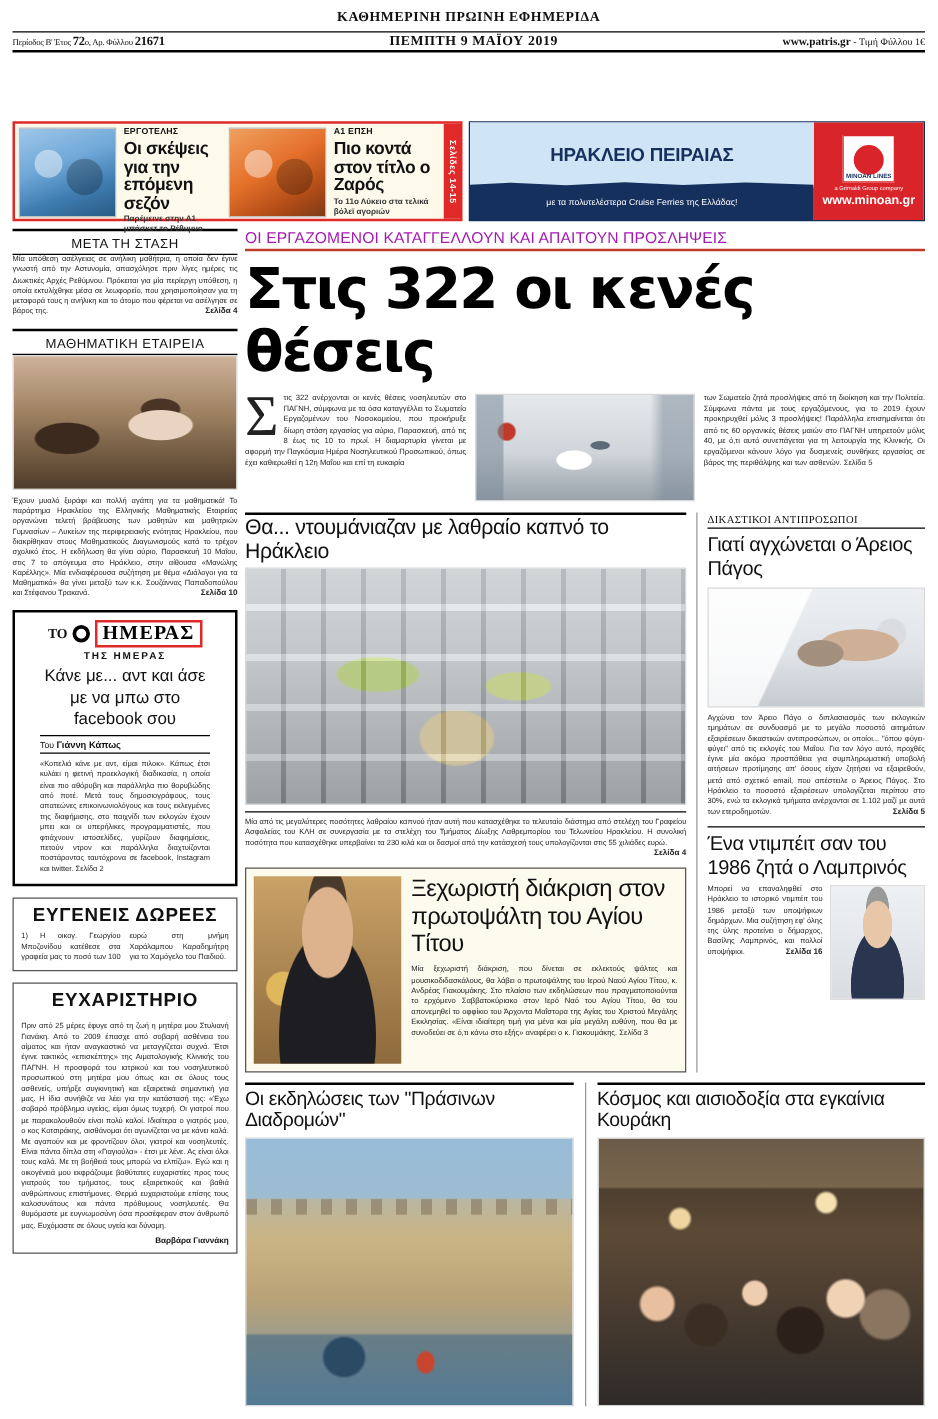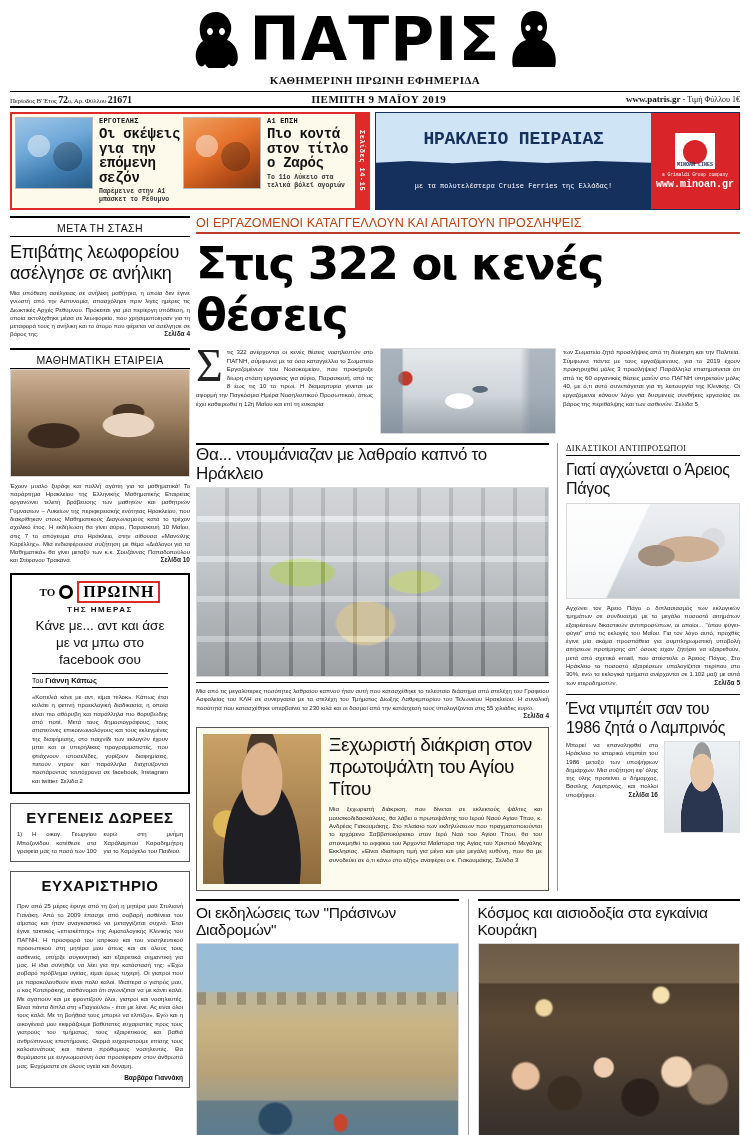--- a/index.html
+++ b/index.html
@@ -44,21 +44,21 @@
     font-family: "Liberation Serif", serif;
     font-size: 8px;
   }
   .info-bar .issue { font-size: 7px; letter-spacing: -0.2px; }
   .info-bar .issue b { font-size: 10px; }
   .info-bar .date { font-size: 11px; font-weight: bold; letter-spacing: 0.5px; }
   .info-bar .web { font-size: 8px; }
   .info-bar .web b { font-size: 9px; }
 
   
-  .ad-strip { display: flex; gap: 5px; margin-top: 20px; height: 98px; font-family: Liberation Mono, monospace; }
+  .ad-strip { display: flex; gap: 5px; margin-top: 5px; height: 80px; }
   .ad-sports {
     flex: 0 0 360px; border: 2px solid #e02a2a; background: #fdfaec;
     display: flex; position: relative; padding: 3px;
   }
   .ad-sports-item { display: flex; gap: 4px; flex: 1; }
   .sp-img { width: 78px; height: 72px; border: 1px solid #bbb; position: relative; overflow: hidden; }
   .sp-img.a { background: linear-gradient(160deg,#9fc6e8 0%,#6fa8d8 40%,#3e7cb0 70%,#295a84 100%); }
   .sp-img.b { background: linear-gradient(150deg,#f0a060 0%,#e4702a 45%,#b44d18 75%,#7d3a16 100%); }
   .sp-img::after{content:"";position:absolute;inset:0;background:
       radial-gradient(circle at 30% 40%, rgba(255,255,255,.45) 0 16%, transparent 17%),
@@ -72,21 +72,21 @@
     background: #e02a2a; color: #fff; font-size: 7px; font-weight: bold;
     writing-mode: vertical-rl; display: flex; align-items: center; justify-content: center;
     letter-spacing: 0.5px;
   }
   .ad-minoan { flex: 1; display: flex; border: 1px solid #12305e; }
   .ml-side { flex: 1; display: flex; flex-direction: column; }
   .ml-top { flex: 0 0 52px; background: #cfe4f5; display: flex; flex-direction: column;
             align-items: center; justify-content: center; position: relative; }
   .ml-top::after{content:"";position:absolute;left:0;right:0;bottom:-1px;height:7px;
      background:#16305e;clip-path:polygon(0 55%,12% 30%,28% 60%,45% 25%,62% 58%,80% 28%,100% 55%,100% 100%,0 100%);}
-  .ml-title { font-size: 18px; font-weight: bold; color: #16305e; line-height: 15px; text-align:center; letter-spacing:-0.2px;}
+  .ml-title { font-size: 15px; font-weight: bold; color: #16305e; line-height: 15px; text-align:center; letter-spacing:-0.2px;}
   .ml-bot { flex: 1; background: #16305e; color: #fff; display: flex; flex-direction: column;
             align-items: center; justify-content: center; text-align: center; padding: 0 3px; }
   .ml-bot span { font-size: 7px; line-height: 9.5px; }
   .ml-center { flex: 0 0 88px; background: #d9242a; display: flex; flex-direction: column;
                align-items: center; justify-content: center; color: #fff; padding: 2px; }
   .ml-logo-box { width: 42px; height: 38px; background: #fff; border: 1px solid #d9242a; position: relative; }
   .ml-logo-circle { position: absolute; left: 50%; top: 7px; transform: translateX(-50%);
        width: 24px; height: 24px; border-radius: 50%; background: #d9242a; }
   .ml-logo-lbl { position: absolute; left: 0; right: 0; bottom: 1px; text-align: center;
        font-size: 5px; font-weight: bold; color: #16305e; line-height: 5px; }
@@ -199,21 +199,21 @@
   .sbox-title { text-align: center; font-size: 15px; font-weight: bold; letter-spacing: 0.6px;
                 border-bottom: 1px solid transparent; padding-bottom: 3px; }
   .sbox-2col { column-count: 2; column-gap: 7px; font-size: 6px; line-height: 8.3px;
                text-align: justify; color: #222; }
   .sbox-body { font-size: 6px; line-height: 8.4px; text-align: justify; color: #222; }
   .sign { text-align: right; font-size: 6.5px; font-weight: bold; margin-top: 4px; }
 
   
   .main-kicker {
     font-size: 12.5px; letter-spacing: 0.1px; padding-bottom: 2px;
-    border-bottom: 2px solid #c0392b; color: #c2410c;
+    border-bottom: 2px solid #c0392b; color: #a21caf;
   }
   .main-head {
     font-family: "DejaVu Sans", sans-serif;
     font-weight: bold; font-size: 45px; line-height: 51px;
     letter-spacing: -1.5px; margin-top: 4px; color: #000;
   }
   .lead-grid { display: flex; gap: 7px; margin-top: 8px; }
   .lead-col { flex: 1; font-size: 6.1px; line-height: 8.6px; text-align: justify; color: #222; }
   .lead-col.mid { flex: 0 0 176px; }
   .dropcap {
@@ -246,29 +246,20 @@
 
   .sep { border-top: 1px solid #000; margin-top: 5px; }
   .clearfix::after { content: ""; display: table; clear: both; }
 </style>
 </head>
 <body>
 
 <div class="page">
 
   <div class="masthead">
-    <div class="logo-row">
-      <svg class="logo-face" viewBox="0 0 48 58">
-        <path fill="#000" d="M24 2c-9 0-15 6-16 14-1 7 1 12 3 15-3 2-6 6-7 11-1 6 1 12 4 14 2 1 4 0 5-2 2 4 6 6 11 6s10-2 13-6c2 3 5 3 7 0 3-4 2-12-1-17-2-3-5-6-8-7 3-4 5-9 4-15C37 8 32 2 24 2zm-6 16c1.5 0 3 1.6 3 3.5S19.5 25 18 25s-3-1.6-3-3.5S16.5 18 18 18zm12 0c1.5 0 3 1.6 3 3.5S31.5 25 30 25s-3-1.6-3-3.5S28.5 18 30 18z"></path>
-      </svg>
-      <div class="logo-word">ΠΑΤΡΙΣ</div>
-      <svg class="logo-face" viewBox="0 0 48 58">
-        <path fill="#000" d="M24 1c-8 0-13 6-13 15 0 6 2 11 5 14-6 2-11 7-13 14-1 5-1 10 0 13h42c1-3 1-8 0-13-2-7-7-12-13-14 3-3 5-8 5-14C37 7 32 1 24 1zm-6 14c1.4 0 2.6 1.4 2.6 3S19.4 21 18 21s-2.6-1.4-2.6-3 1.2-3 2.6-3zm12 0c1.4 0 2.6 1.4 2.6 3S31.4 21 30 21s-2.6-1.4-2.6-3 1.2-3 2.6-3z"></path>
-      </svg>
-    </div>
     <div class="tagline">ΚΑΘΗΜΕΡΙΝΗ ΠΡΩΙΝΗ ΕΦΗΜΕΡΙΔΑ</div>
     <div class="info-bar">
       <div class="issue">
         <span>Περίοδος Β' Έτος</span>
         <b>72</b><span>ο, Αρ. Φύλλου</span>
         <b>21671</b>
       </div>
       <div class="date">ΠΕΜΠΤΗ 9 ΜΑΪΟΥ 2019</div>
       <div class="web">
         <b>www.patris.gr</b><span> - Τιμή Φύλλου 1€</span>
@@ -317,41 +308,40 @@
       </div>
     </div>
   </div>
 
   <div class="grid">
 
     <div class="col-left">
 
       <div class="rule-top">
         <div class="kicker">ΜΕΤΑ ΤΗ ΣΤΑΣΗ</div>
-        <div class="lead-head">Επιβάτης λεωφορείου ασέλγησε σε ανήλικη</div>
         <div class="body-text clearfix">
           <span>Μία υπόθεση ασέλγειας σε ανήλικη μαθήτρια, η οποία δεν έγινε γνωστή από την Αστυνομία, απασχόλησε πριν λίγες ημέρες τις Διωκτικές Αρχές Ρεθύμνου. Πρόκειται για μία περίεργη υπόθεση, η οποία εκτυλίχθηκε μέσα σε λεωφορείο, που χρησιμοποίησαν για τη μεταφορά τους η ανήλικη και το άτομο που φέρεται να ασέλγησε σε βάρος της.</span>
           <span class="pg">Σελίδα 4</span>
         </div>
       </div>
 
       <div class="rule-top" style="margin-top:9px">
         <div class="kicker">ΜΑΘΗΜΑΤΙΚΗ ΕΤΑΙΡΕΙΑ</div>
         <div class="photo ph-math"></div>
         <div class="body-text clearfix" style="margin-top:5px">
           <span>Έχουν μυαλό ξυράφι και πολλή αγάπη για τα μαθηματικά! Το παράρτημα Ηρακλείου της Ελληνικής Μαθηματικής Εταιρείας οργανώνει τελετή βράβευσης των μαθητών και μαθητριών Γυμνασίων – Λυκείων της περιφερειακής ενότητας Ηρακλείου, που διακρίθηκαν στους Μαθηματικούς Διαγωνισμούς κατά το τρέχον σχολικό έτος. Η εκδήλωση θα γίνει αύριο, Παρασκευή 10 Μαΐου, στις 7 το απόγευμα στο Ηράκλειο, στην αίθουσα «Μανώλης Καρέλλης». Μία ενδιαφέρουσα συζήτηση με θέμα «Διάλογοι για τα Μαθηματικά» θα γίνει μεταξύ των κ.κ. Σουζάννας Παπαδοπούλου και Στέφανου Τρακανά.</span>
           <span class="pg">Σελίδα 10</span>
         </div>
       </div>
 
       <div class="stigma">
         <div class="stigma-top">
           <span class="stigma-to">ΤΟ</span>
           <span class="stigma-dot"></span>
-          <span class="stigma-word">ΠΡΩΙΝΗ</span>
+          <span class="stigma-word">ΗΜΕΡΑΣ</span>
         </div>
         <div class="stigma-sub">ΤΗΣ ΗΜΕΡΑΣ</div>
         <div class="stigma-head">Κάνε με... αντ και άσε με να μπω στο facebook σου</div>
         <div class="stigma-by">
           <span>Του </span><b>Γιάννη Κάπως</b>
         </div>
         <div class="stigma-body clearfix">
           <span>«Κοπελιά κάνε με αντ, είμαι πιλοκ». Κάπως έτσι κυλάει η φετινή προεκλογική διαδικασία, η οποία είναι πιο αθόρυβη και παράλληλα πιο θορυβώδης από ποτέ. Μετά τους δημοσιογράφους, τους απατεώνες επικοινωνιολόγους και τους εκλεγμένες της διαφήμισης, στο παιχνίδι των εκλογών έχουν μπει και οι υπερήλικες προγραμματιστές, που φτιάχνουν ιστοσελίδες, γυρίζουν διαφημίσεις, πετούν ντρον και παράλληλα διαχτυίζονται ποστάροντας ταυτόχρονα σε facebook, Instagram και twitter.</span>
           <span class="pg">Σελίδα 2</span>
         </div>

